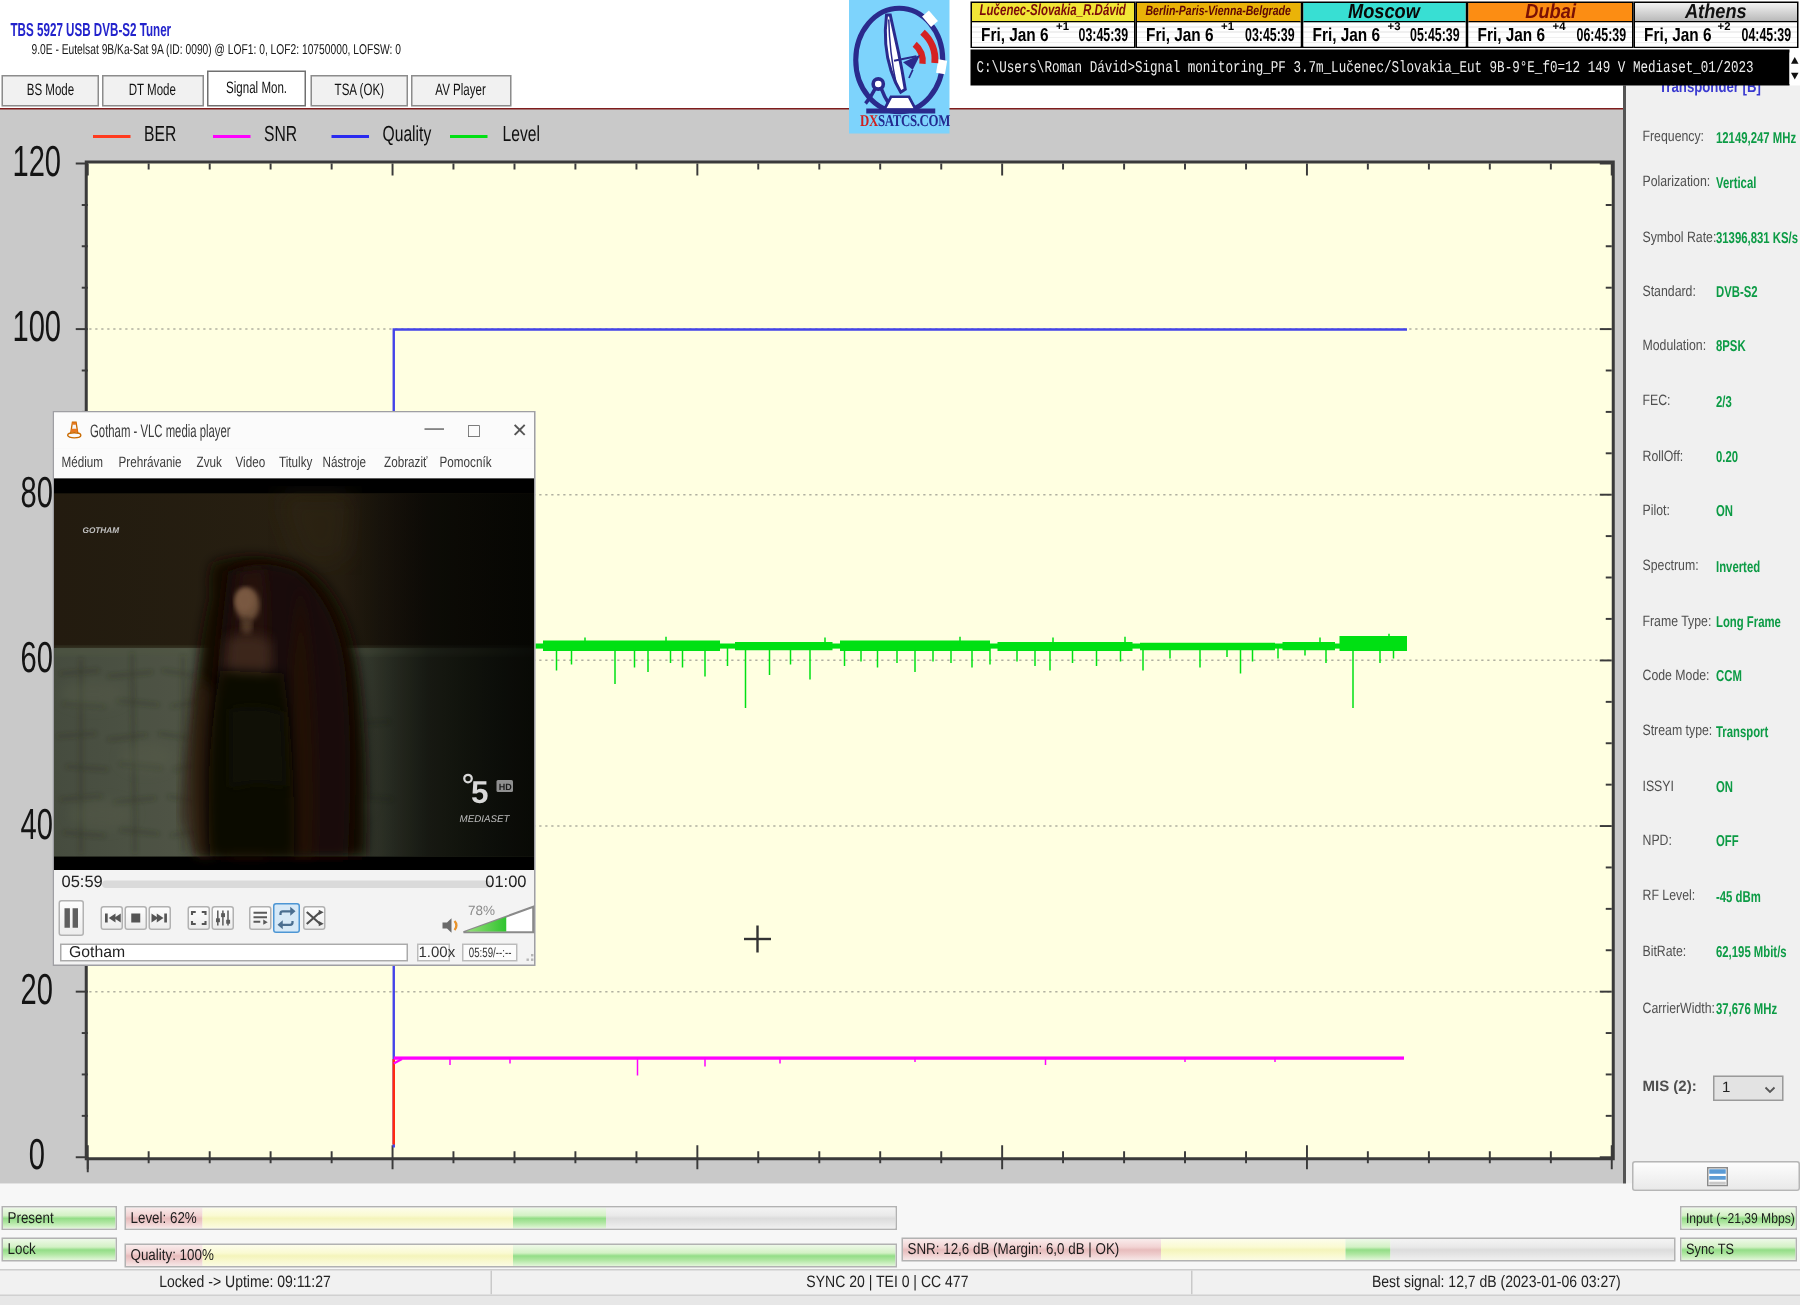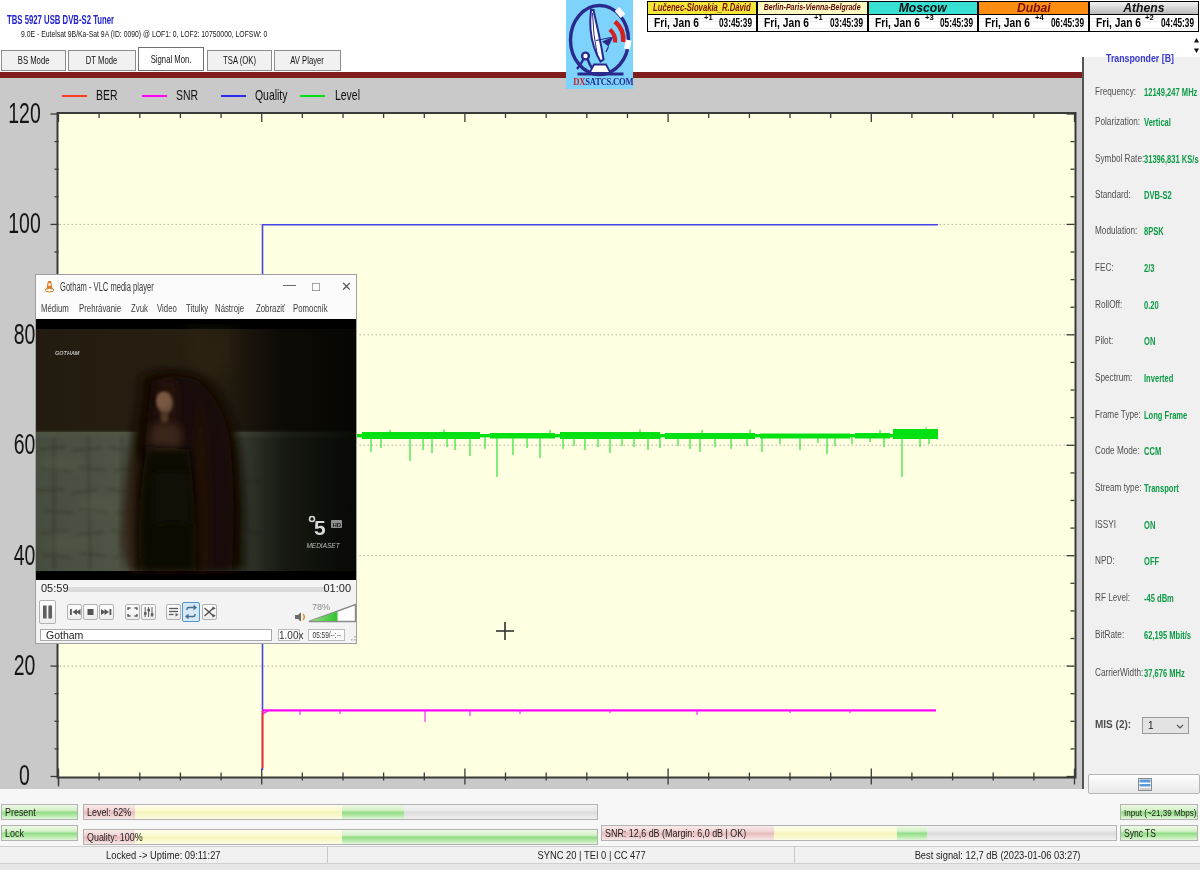--- a/index.html
+++ b/index.html
@@ -6,21 +6,21 @@
 #root { position:absolute; left:0; top:0; width:1200px; height:870px; }
 .abs { position:absolute; }
 
 .t1 { left:7px; top:13px; font-size:12.5px; font-weight:bold; color:#2323cc; transform:scaleX(0.62); transform-origin:0 0; white-space:nowrap;}
 .t2 { left:20.5px; top:28px; font-size:9.5px; color:#151515; transform:scaleX(0.72); transform-origin:0 0; white-space:nowrap;}
 
 .tab { top:50px; height:21px; background:#f1f1f1; border:1px solid #8c8c8c; font-size:11px; color:#111; text-align:center; line-height:19px; }
 .tab span { display:inline-block; transform:scaleX(0.7); }
 .tab.active { top:47px; height:24px; background:#fff; line-height:23px; border-color:#707070; }
 
-#chart { left:0; top:72px; width:1082px; height:717px; background:#c9c9c9; border-top:6px solid #7f1d1d; }
+#chart { left:0; top:72px; width:1082px; height:717px; background:#c9c9c9; border-top:1px solid #7f1d1d; }
 .legline { top:17px; height:2px; width:25px; }
 .legtxt { top:9px; font-size:14.5px; color:#101010; transform:scaleX(0.72); transform-origin:0 0;}
 .ylab { position:absolute; left:0px; width:49px; text-align:center; font-size:29px; color:#141414; height:30px; line-height:30px; transform:scaleX(0.67);}
 
 #rpanel { left:1082px; top:57px; width:118px; height:732px; background:#f0f0f0; border-left:2px solid #555;}
 .rlab { position:absolute; left:11px; font-size:10px; color:#4f4f4f; white-space:nowrap; transform:scaleX(0.82); transform-origin:0 0;}
 .rval { position:absolute; left:60px; font-size:10.5px; font-weight:bold; color:#0c9b45; white-space:nowrap; transform:scaleX(0.72); transform-origin:0 0;}
 #transp { position:absolute; left:22px; top:-5px; font-size:11px; font-weight:bold; color:#3a3ad0; white-space:nowrap; transform:scaleX(0.8); transform-origin:0 0;}
 #mislab { position:absolute; left:11px; top:662px; font-size:10px; color:#4f4f4f;font-weight:bold;}
 #misdd { position:absolute; left:58px; top:660px; width:47px; height:17px; background:#e3e3e3; border:1px solid #9a9a9a; font-size:10px; color:#222; line-height:15px; padding-left:5px;}
@@ -344,21 +344,21 @@
         <div class="clkhead" style="background:#f2e637;color:#7a0a0a;font-size:10.5px;">
           <span style="flex:0 0 auto;transform:scaleX(0.73);transform-origin:50% 0;">Lučenec-Slovakia_R.Dávid</span>
         </div>
         <div class="clktime">
           <span class="cd">Fri, Jan 6</span>
           <span class="coff">+1</span>
           <span class="ct">03:45:39</span>
         </div>
       </div>
       <div class="clkcell" style="left:110.4px;width:110.4px;">
-        <div class="clkhead" style="background:#fef9c3;color:#5c0404;font-size:9px;">
+        <div class="clkhead" style="background:#eab308;color:#5c0404;font-size:9px;">
           <span style="flex:0 0 auto;transform:scaleX(0.78);transform-origin:50% 0;">Berlin-Paris-Vienna-Belgrade</span>
         </div>
         <div class="clktime">
           <span class="cd">Fri, Jan 6</span>
           <span class="coff">+1</span>
           <span class="ct">03:45:39</span>
         </div>
       </div>
       <div class="clkcell" style="left:220.8px;width:110.4px;">
         <div class="clkhead" style="background:#38dfd3;color:#0a0a0a;font-size:13.5px;">
@@ -383,20 +383,23 @@
       <div class="clkcell" style="left:441.6px;width:110.4px;">
         <div class="clkhead" style="background:linear-gradient(180deg,#f2f2f2,#b9b9b9);color:#111;font-size:13.5px;">
           <span style="flex:0 0 auto;transform:scaleX(0.9);transform-origin:50% 0;">Athens</span>
         </div>
         <div class="clktime">
           <span class="cd">Fri, Jan 6</span>
           <span class="coff">+2</span>
           <span class="ct">04:45:39</span>
         </div>
       </div>
+    </div>
+    <div class="abs" id="console">
+      <div id="context">C:\Users\Roman Dávid&gt;Signal monitoring_PF 3.7m_Lučenec/Slovakia_Eut 9B-9°E_f0=12 149 V Mediaset_01/2023</div>
     </div>
     <svg class="abs" id="conscroll" width="7" height="21" style="background:#fff">
       <path d="M3.5 3 L6 7.5 L1 7.5 Z" fill="#111"></path>
       <path d="M3.5 18 L6 13.5 L1 13.5 Z" fill="#111"></path>
     </svg>
     <div class="abs" id="logo">
       <svg width="67" height="78" viewBox="0 0 67 78" style="position:absolute;left:0;top:0">
 <g fill="none" stroke="#2a2a8c" stroke-width="3.4">
 <ellipse cx="33.5" cy="40" rx="29" ry="34.5"></ellipse>
 </g>

